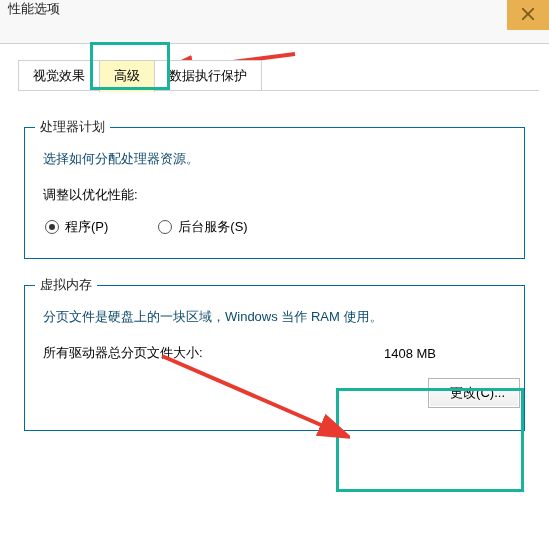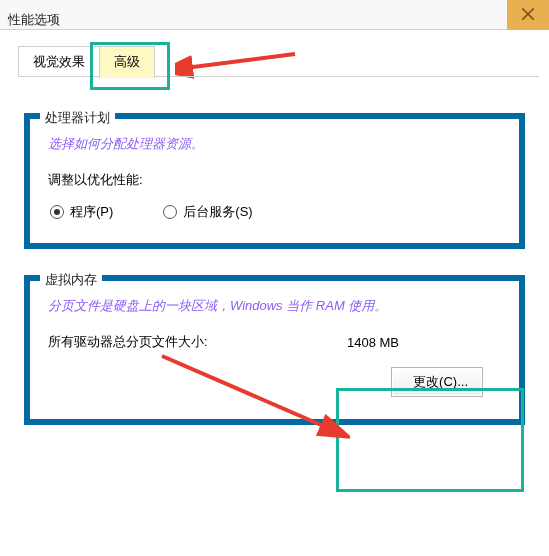--- a/index.html
+++ b/index.html
@@ -7,25 +7,25 @@
     margin: 0;
     font-family: "Microsoft YaHei", "Segoe UI", Tahoma, sans-serif;
     font-size: 13px;
     background: #fff;
     width: 549px;
     height: 556px;
     overflow: hidden;
     position: relative;
   }
   .titlebar {
-    height: 30px;
+    height: 44px;
     background: #f8f8f8;
     border-bottom: 1px solid #d0d0d0;
     display: flex;
-    align-items: flex-end;
+    align-items: flex-start;
     padding: 0 8px;
     position: relative;
   }
   .titlebar .title { font-size: 13px; color: #222; }
   .titlebar .close {
     position: absolute;
     right: 0; top: 0;
     width: 42px; height: 30px;
     background: #e8b050;
     display: flex;
@@ -68,35 +68,35 @@
     left: 18px; right: 10px;
     bottom: 0;
     height: 1px;
     background: #d0d0d0;
     z-index: 2;
   }
   .content {
     padding: 18px 24px 10px 24px;
   }
   .group {
-    border: 6px solid #0369a1;
-    padding: 16px 36px 22px 18px;
+    border: 1px solid #0369a1;
+    padding: 16px 4px 22px 18px;
     position: relative;
     margin-top: 18px;
   }
   .group-title {
     position: absolute;
     top: -10px;
     left: 10px;
     background: #fff;
     padding: 0 5px;
     font-size: 13px;
     color: #222;
   }
-  .group p { margin: 0 0 18px 0; color: #8b5cf6; font-style: italic; }
+  .group p { margin: 6px 0 18px 0; color: #0c4a6e; }
   .subhead { margin: 10px 0 14px 0; }
   .radio-row {
     display: flex;
     gap: 50px;
     padding-left: 2px;
   }
   .radio {
     display: flex;
     align-items: center;
     gap: 6px;
@@ -158,20 +158,21 @@
           <line x1="0" y1="0" x2="10" y2="10" stroke="#7a5a1a" stroke-width="1.4"></line>
           <line x1="10" y1="0" x2="0" y2="10" stroke="#7a5a1a" stroke-width="1.4"></line>
         </svg>
     </span>
   </div>
 </div>
 
 <div class="tab-row">
   <div class="tab">视觉效果</div>
   <div class="tab active">高级</div>
+  <div class="tab">数据执行保护</div>
   <div class="tab-strip-line"></div>
 </div>
 
 <div class="tab-highlight" style="left:90px; top:42px; width:80px; height:48px;"></div>
 
 <div class="arrow" style="left:175px; top:44px;">
   <svg width="130" height="40">
     <defs>
         <marker id="ah1" markerWidth="10" markerHeight="10" refX="2" refY="3" orient="auto">
           <path d="M0,0 L0,6 L9,3 z" fill="#e83a2e"></path>

